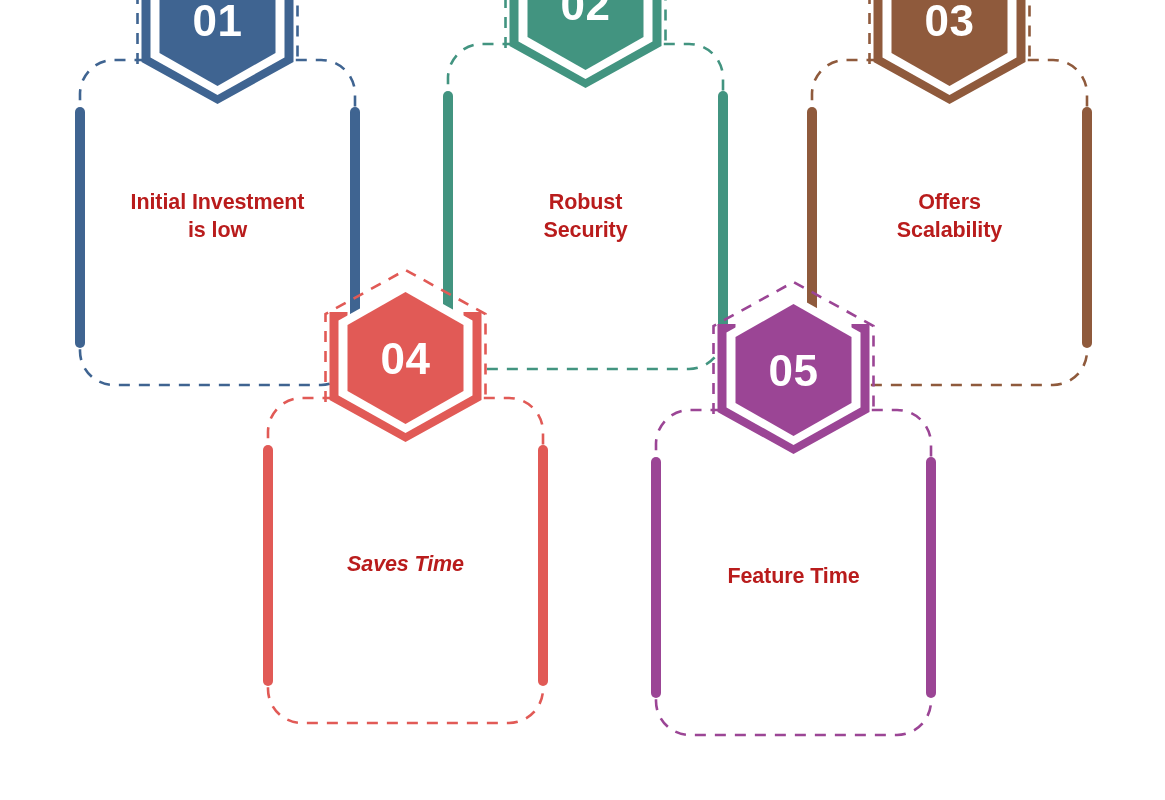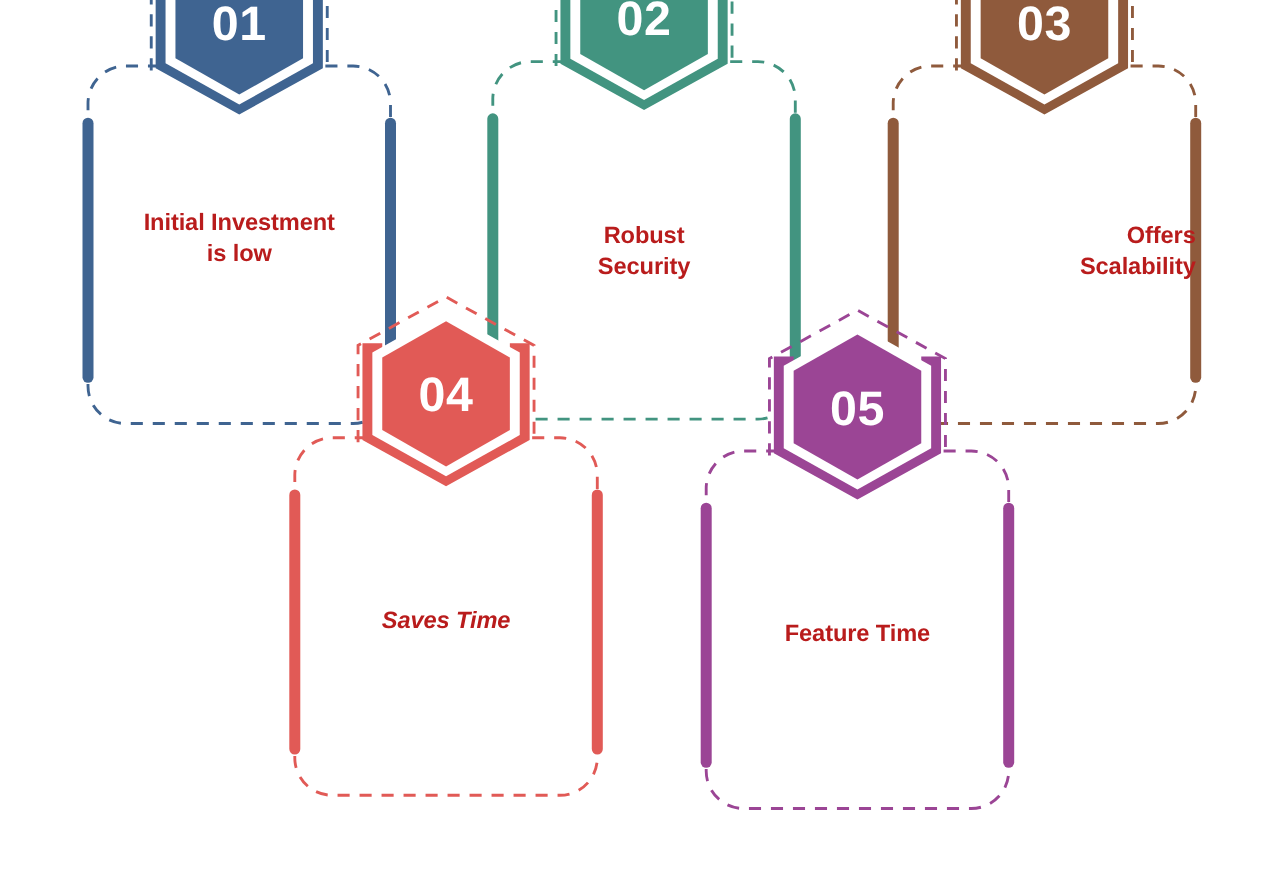--- a/index.html
+++ b/index.html
@@ -60,21 +60,21 @@
         <path d="M 61.5 -86 L 61.5 2 L 137.5 44 L 137.5 80 L 137.5 44 L 213.5 2 L 213.5 -86 L 195.5 -86 L 195.5 -7 L 137.5 26 L 79.5 -7 L 79.5 -86 Z" fill="#3f6491" fill-rule="evenodd" stroke="none"></path>
         <path d="M 137.5 -115 L 204.5 -77.5 L 204.5 -2.5 L 137.5 35 L 70.5 -2.5 L 70.5 -77.5 Z" fill="#ffffff" stroke="none"></path>
         <path d="M 137.5 -106 L 195.5 -73 L 195.5 -7 L 137.5 26 L 79.5 -7 L 79.5 -73 Z" fill="#3f6491" stroke="none"></path>
         <text x="137.5" y="-24" text-anchor="middle" class="badge-number">01</text>
         <line x1="0" y1="52" x2="0" y2="283" stroke="#3f6491" stroke-width="10" stroke-linecap="round"></line>
         <line x1="275" y1="52" x2="275" y2="283" stroke="#3f6491" stroke-width="10" stroke-linecap="round"></line>
       </svg>
       <div class="card-label" style="top: 128px;">Initial Investment
 is low</div>
     </div>
-    <div class="card" style="left: 448px; top: 56px; width: 275px; height: 325px;">
+    <div class="card" style="left: 448px; top: 44px; width: 275px; height: 325px;">
       <svg width="315" height="463" viewBox="-20 -118 315 463" style="position: absolute; left: -20px; top: -118px;">
         <path d="M 85.5 0 L 34 0 A 34 34 0 0 0 0 34 L 0 291 A 34 34 0 0 0 34 325 L 241 325 A 34 34 0 0 0 275 291 L 275 34 A 34 34 0 0 0 241 0 L 189.5 0" fill="none" stroke="#429480" stroke-width="2.6" stroke-dasharray="11 9" stroke-linecap="butt"></path>
         <path d="M 57.5 4 L 57.5 -84 L 137.5 -128 L 217.5 -84 L 217.5 4" fill="none" stroke="#429480" stroke-width="2.6" stroke-dasharray="11 9" stroke-linecap="butt"></path>
         <path d="M 61.5 -86 L 61.5 2 L 137.5 44 L 137.5 80 L 137.5 44 L 213.5 2 L 213.5 -86 L 195.5 -86 L 195.5 -7 L 137.5 26 L 79.5 -7 L 79.5 -86 Z" fill="#429480" fill-rule="evenodd" stroke="none"></path>
         <path d="M 137.5 -115 L 204.5 -77.5 L 204.5 -2.5 L 137.5 35 L 70.5 -2.5 L 70.5 -77.5 Z" fill="#ffffff" stroke="none"></path>
         <path d="M 137.5 -106 L 195.5 -73 L 195.5 -7 L 137.5 26 L 79.5 -7 L 79.5 -73 Z" fill="#429480" stroke="none"></path>
         <text x="137.5" y="-24" text-anchor="middle" class="badge-number">02</text>
         <line x1="0" y1="52" x2="0" y2="283" stroke="#429480" stroke-width="10" stroke-linecap="round"></line>
         <line x1="275" y1="52" x2="275" y2="283" stroke="#429480" stroke-width="10" stroke-linecap="round"></line>
       </svg>
@@ -85,37 +85,37 @@
       <svg width="315" height="463" viewBox="-20 -118 315 463" style="position: absolute; left: -20px; top: -118px;">
         <path d="M 85.5 0 L 34 0 A 34 34 0 0 0 0 34 L 0 291 A 34 34 0 0 0 34 325 L 241 325 A 34 34 0 0 0 275 291 L 275 34 A 34 34 0 0 0 241 0 L 189.5 0" fill="none" stroke="#8f5a3c" stroke-width="2.6" stroke-dasharray="11 9" stroke-linecap="butt"></path>
         <path d="M 57.5 4 L 57.5 -84 L 137.5 -128 L 217.5 -84 L 217.5 4" fill="none" stroke="#8f5a3c" stroke-width="2.6" stroke-dasharray="11 9" stroke-linecap="butt"></path>
         <path d="M 61.5 -86 L 61.5 2 L 137.5 44 L 137.5 80 L 137.5 44 L 213.5 2 L 213.5 -86 L 195.5 -86 L 195.5 -7 L 137.5 26 L 79.5 -7 L 79.5 -86 Z" fill="#8f5a3c" fill-rule="evenodd" stroke="none"></path>
         <path d="M 137.5 -115 L 204.5 -77.5 L 204.5 -2.5 L 137.5 35 L 70.5 -2.5 L 70.5 -77.5 Z" fill="#ffffff" stroke="none"></path>
         <path d="M 137.5 -106 L 195.5 -73 L 195.5 -7 L 137.5 26 L 79.5 -7 L 79.5 -73 Z" fill="#8f5a3c" stroke="none"></path>
         <text x="137.5" y="-24" text-anchor="middle" class="badge-number">03</text>
         <line x1="0" y1="52" x2="0" y2="283" stroke="#8f5a3c" stroke-width="10" stroke-linecap="round"></line>
         <line x1="275" y1="52" x2="275" y2="283" stroke="#8f5a3c" stroke-width="10" stroke-linecap="round"></line>
       </svg>
-      <div class="card-label" style="top: 140px; text-align: right;">Offers
+      <div class="card-label" style="top: 128px;">Offers
 Scalability</div>
     </div>
     <div class="card" style="left: 268px; top: 398px; width: 275px; height: 325px;">
       <svg width="315" height="463" viewBox="-20 -118 315 463" style="position: absolute; left: -20px; top: -118px;">
         <path d="M 85.5 0 L 34 0 A 34 34 0 0 0 0 34 L 0 291 A 34 34 0 0 0 34 325 L 241 325 A 34 34 0 0 0 275 291 L 275 34 A 34 34 0 0 0 241 0 L 189.5 0" fill="none" stroke="#e15a56" stroke-width="2.6" stroke-dasharray="11 9" stroke-linecap="butt"></path>
         <path d="M 57.5 4 L 57.5 -84 L 137.5 -128 L 217.5 -84 L 217.5 4" fill="none" stroke="#e15a56" stroke-width="2.6" stroke-dasharray="11 9" stroke-linecap="butt"></path>
         <path d="M 61.5 -86 L 61.5 2 L 137.5 44 L 137.5 80 L 137.5 44 L 213.5 2 L 213.5 -86 L 195.5 -86 L 195.5 -7 L 137.5 26 L 79.5 -7 L 79.5 -86 Z" fill="#e15a56" fill-rule="evenodd" stroke="none"></path>
         <path d="M 137.5 -115 L 204.5 -77.5 L 204.5 -2.5 L 137.5 35 L 70.5 -2.5 L 70.5 -77.5 Z" fill="#ffffff" stroke="none"></path>
         <path d="M 137.5 -106 L 195.5 -73 L 195.5 -7 L 137.5 26 L 79.5 -7 L 79.5 -73 Z" fill="#e15a56" stroke="none"></path>
         <text x="137.5" y="-24" text-anchor="middle" class="badge-number">04</text>
         <line x1="0" y1="52" x2="0" y2="283" stroke="#e15a56" stroke-width="10" stroke-linecap="round"></line>
         <line x1="275" y1="52" x2="275" y2="283" stroke="#e15a56" stroke-width="10" stroke-linecap="round"></line>
       </svg>
       <div class="card-label" style="top: 152px; font-style: italic;">Saves Time</div>
     </div>
-    <div class="card" style="left: 642px; top: 410px; width: 275px; height: 325px;">
+    <div class="card" style="left: 656px; top: 410px; width: 275px; height: 325px;">
       <svg width="315" height="463" viewBox="-20 -118 315 463" style="position: absolute; left: -20px; top: -118px;">
         <path d="M 85.5 0 L 34 0 A 34 34 0 0 0 0 34 L 0 291 A 34 34 0 0 0 34 325 L 241 325 A 34 34 0 0 0 275 291 L 275 34 A 34 34 0 0 0 241 0 L 189.5 0" fill="none" stroke="#9b4595" stroke-width="2.6" stroke-dasharray="11 9" stroke-linecap="butt"></path>
         <path d="M 57.5 4 L 57.5 -84 L 137.5 -128 L 217.5 -84 L 217.5 4" fill="none" stroke="#9b4595" stroke-width="2.6" stroke-dasharray="11 9" stroke-linecap="butt"></path>
         <path d="M 61.5 -86 L 61.5 2 L 137.5 44 L 137.5 80 L 137.5 44 L 213.5 2 L 213.5 -86 L 195.5 -86 L 195.5 -7 L 137.5 26 L 79.5 -7 L 79.5 -86 Z" fill="#9b4595" fill-rule="evenodd" stroke="none"></path>
         <path d="M 137.5 -115 L 204.5 -77.5 L 204.5 -2.5 L 137.5 35 L 70.5 -2.5 L 70.5 -77.5 Z" fill="#ffffff" stroke="none"></path>
         <path d="M 137.5 -106 L 195.5 -73 L 195.5 -7 L 137.5 26 L 79.5 -7 L 79.5 -73 Z" fill="#9b4595" stroke="none"></path>
         <text x="137.5" y="-24" text-anchor="middle" class="badge-number">05</text>
         <line x1="0" y1="52" x2="0" y2="283" stroke="#9b4595" stroke-width="10" stroke-linecap="round"></line>
         <line x1="275" y1="52" x2="275" y2="283" stroke="#9b4595" stroke-width="10" stroke-linecap="round"></line>
       </svg>

